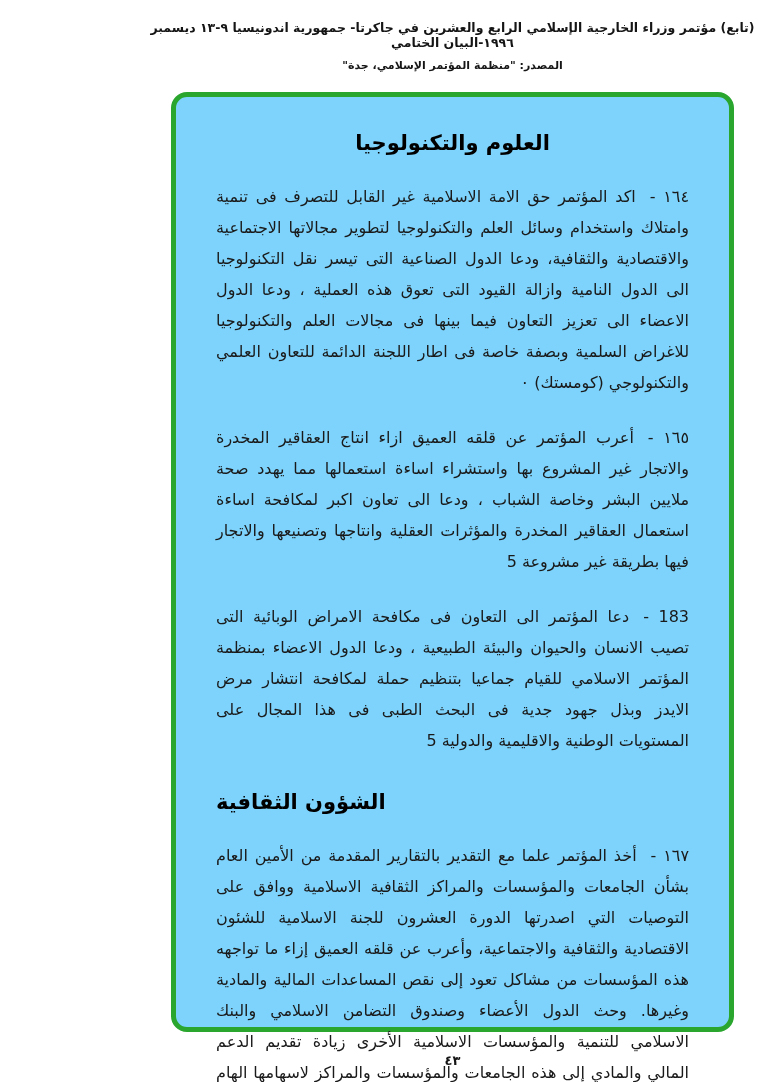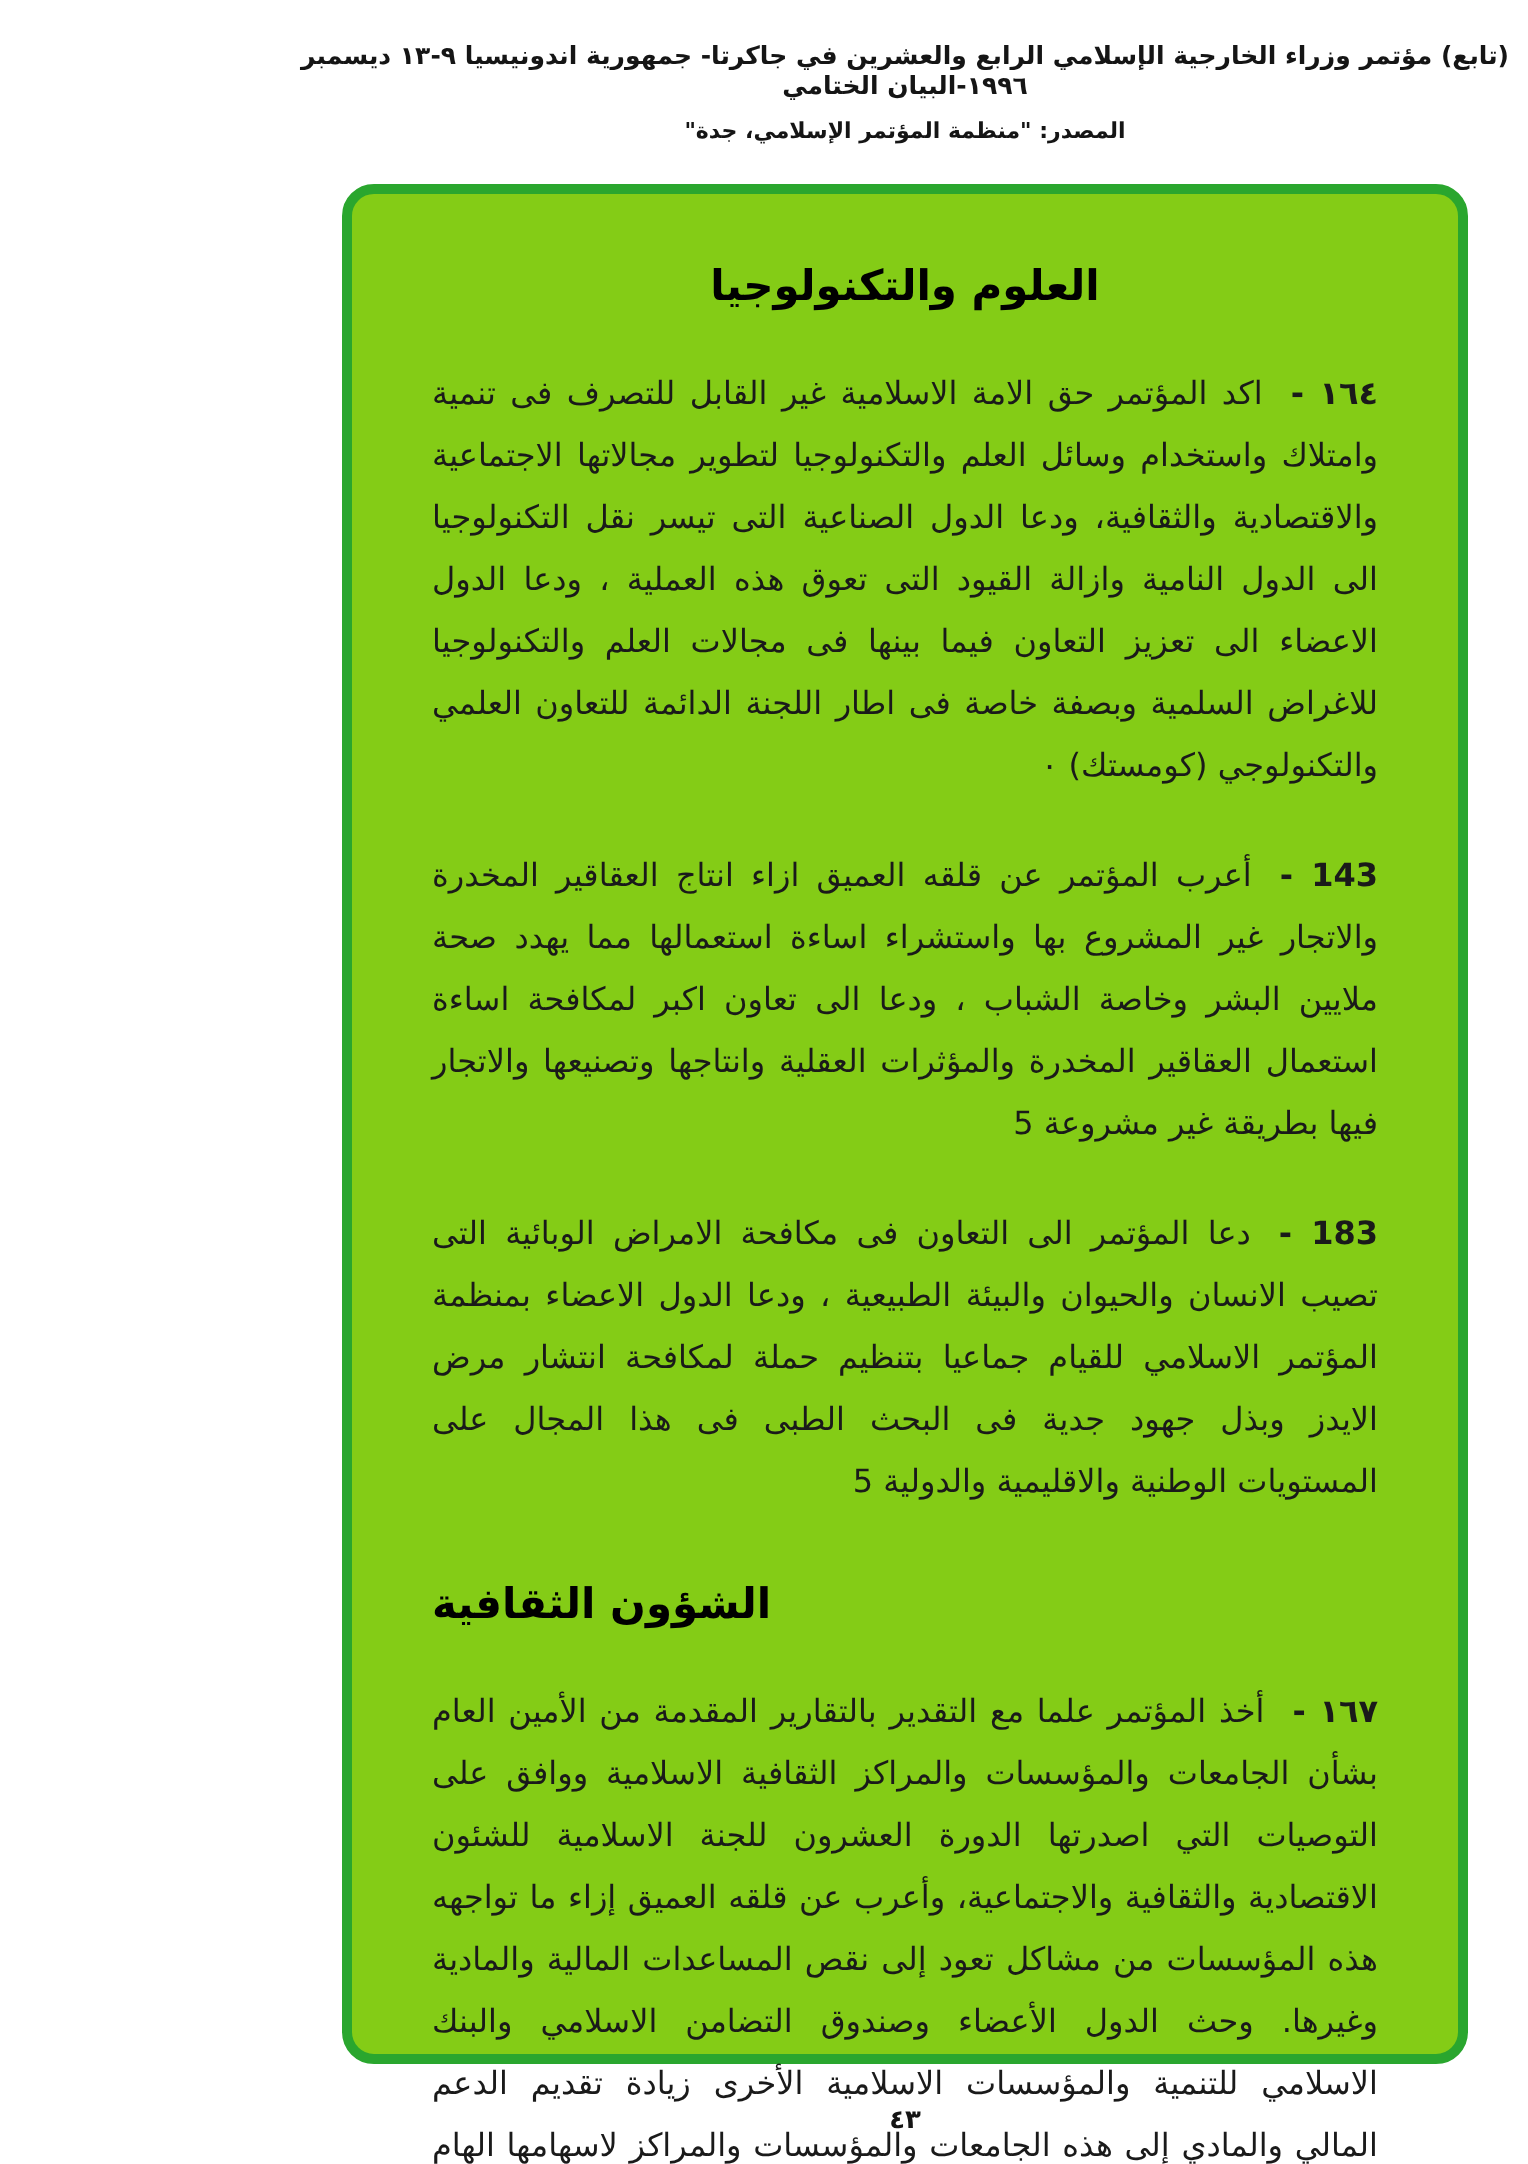--- a/index.html
+++ b/index.html
@@ -36,39 +36,39 @@
   .frame {
     position: absolute;
     top: 92px;
     left: 30px;
     right: 30px;
     bottom: 50px;
     border: 5px solid var(--frame-color, #2aa62e);
     border-radius: 16px;
     box-sizing: border-box;
     padding: 34px 40px 20px 40px;
-    background: #84cc16;
+    background: #7dd3fc;
   }
   .sec-title {
     font-weight: bold;
     font-size: 21px;
     margin: 0 0 26px 0;
     color: #000000;
   }
   .sec-center { text-align: center; }
   .sec-right  { text-align: left; margin-top: 34px; padding-right: 14px; }
   .para {
     font-size: 16px;
     line-height: 31px;
     text-align: justify;
     margin: 0 0 24px 0;
     color: #1a1a1a;
   }
   .pnum {
-    font-weight: bold;
+    font-weight: normal;
     margin-left: 14px;
     white-space: nowrap;
   }
   .page-number {
     position: absolute;
     bottom: 14px;
     left: 0;
     right: 0;
     text-align: center;
     font-weight: bold;
@@ -84,21 +84,21 @@
     <div class="header-line1">(تابع) مؤتمر وزراء الخارجية الإسلامي الرابع والعشرين في جاكرتا- جمهورية اندونيسيا ٩-١٣ ديسمبر ١٩٩٦-البيان الختامي</div>
     <div class="header-line2">المصدر: "منظمة المؤتمر الإسلامي، جدة"</div>
   </div>
 
   <div class="frame">
 
     <h2 class="sec-title sec-center">العلوم والتكنولوجيا</h2>
 
     <p class="para"><span class="pnum">١٦٤ -</span><span>اكد المؤتمر حق الامة الاسلامية غير القابل للتصرف فى تنمية وامتلاك واستخدام وسائل العلم والتكنولوجيا لتطوير مجالاتها الاجتماعية والاقتصادية والثقافية، ودعا الدول الصناعية التى تيسر نقل التكنولوجيا الى الدول النامية وازالة القيود التى تعوق هذه العملية ، ودعا الدول الاعضاء الى تعزيز التعاون فيما بينها فى مجالات العلم والتكنولوجيا للاغراض السلمية وبصفة خاصة فى اطار اللجنة الدائمة للتعاون العلمي والتكنولوجي (كومستك) ٠</span></p>
 
-    <p class="para"><span class="pnum">143 -</span><span>أعرب المؤتمر عن قلقه العميق ازاء انتاج العقاقير المخدرة والاتجار غير المشروع بها واستشراء اساءة استعمالها مما يهدد صحة ملايين البشر وخاصة الشباب ، ودعا الى تعاون اكبر لمكافحة اساءة استعمال العقاقير المخدرة والمؤثرات العقلية وانتاجها وتصنيعها والاتجار فيها بطريقة غير مشروعة 5</span></p>
+    <p class="para"><span class="pnum">١٦٥ -</span><span>أعرب المؤتمر عن قلقه العميق ازاء انتاج العقاقير المخدرة والاتجار غير المشروع بها واستشراء اساءة استعمالها مما يهدد صحة ملايين البشر وخاصة الشباب ، ودعا الى تعاون اكبر لمكافحة اساءة استعمال العقاقير المخدرة والمؤثرات العقلية وانتاجها وتصنيعها والاتجار فيها بطريقة غير مشروعة 5</span></p>
 
     <p class="para"><span class="pnum">183 -</span><span>دعا المؤتمر الى التعاون فى مكافحة الامراض الوبائية التى تصيب الانسان والحيوان والبيئة الطبيعية ، ودعا الدول الاعضاء بمنظمة المؤتمر الاسلامي للقيام جماعيا بتنظيم حملة لمكافحة انتشار مرض الايدز وبذل جهود جدية فى البحث الطبى فى هذا المجال على المستويات الوطنية والاقليمية والدولية 5</span></p>
 
     <h2 class="sec-title sec-right">الشؤون الثقافية</h2>
 
     <p class="para"><span class="pnum">١٦٧ -</span><span>أخذ المؤتمر علما مع التقدير بالتقارير المقدمة من الأمين العام بشأن الجامعات والمؤسسات والمراكز الثقافية الاسلامية ووافق على التوصيات التي اصدرتها الدورة العشرون للجنة الاسلامية للشئون الاقتصادية والثقافية والاجتماعية، وأعرب عن قلقه العميق إزاء ما تواجهه هذه المؤسسات من مشاكل تعود إلى نقص المساعدات المالية والمادية وغيرها. وحث الدول الأعضاء وصندوق التضامن الاسلامي والبنك الاسلامي للتنمية والمؤسسات الاسلامية الأخرى زيادة تقديم الدعم المالي والمادي إلى هذه الجامعات والمؤسسات والمراكز لاسهامها الهام في تنمية الموارد البشرية التي لا غنى عنها لأية نشاطات إنمائية للامة الاسلامية ٠</span></p>
 
   </div>
 
   <div class="page-number">٤٣</div>

